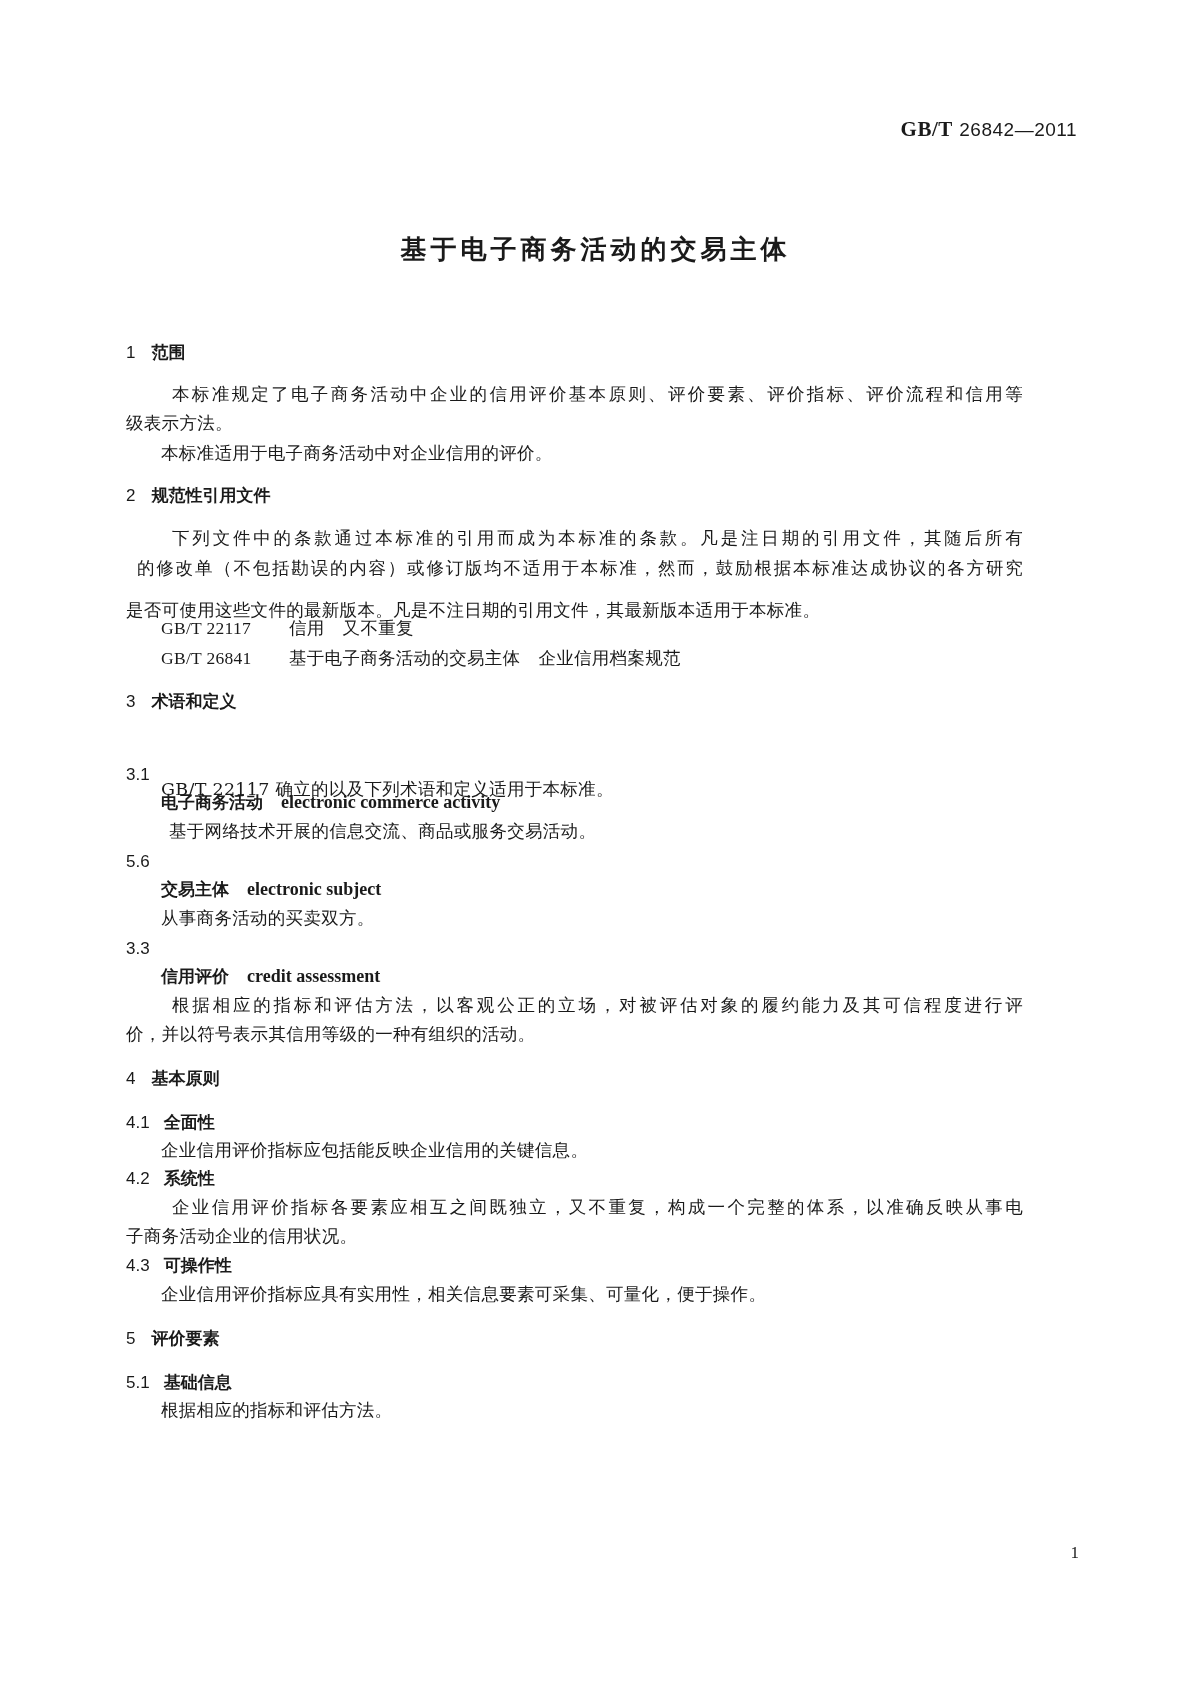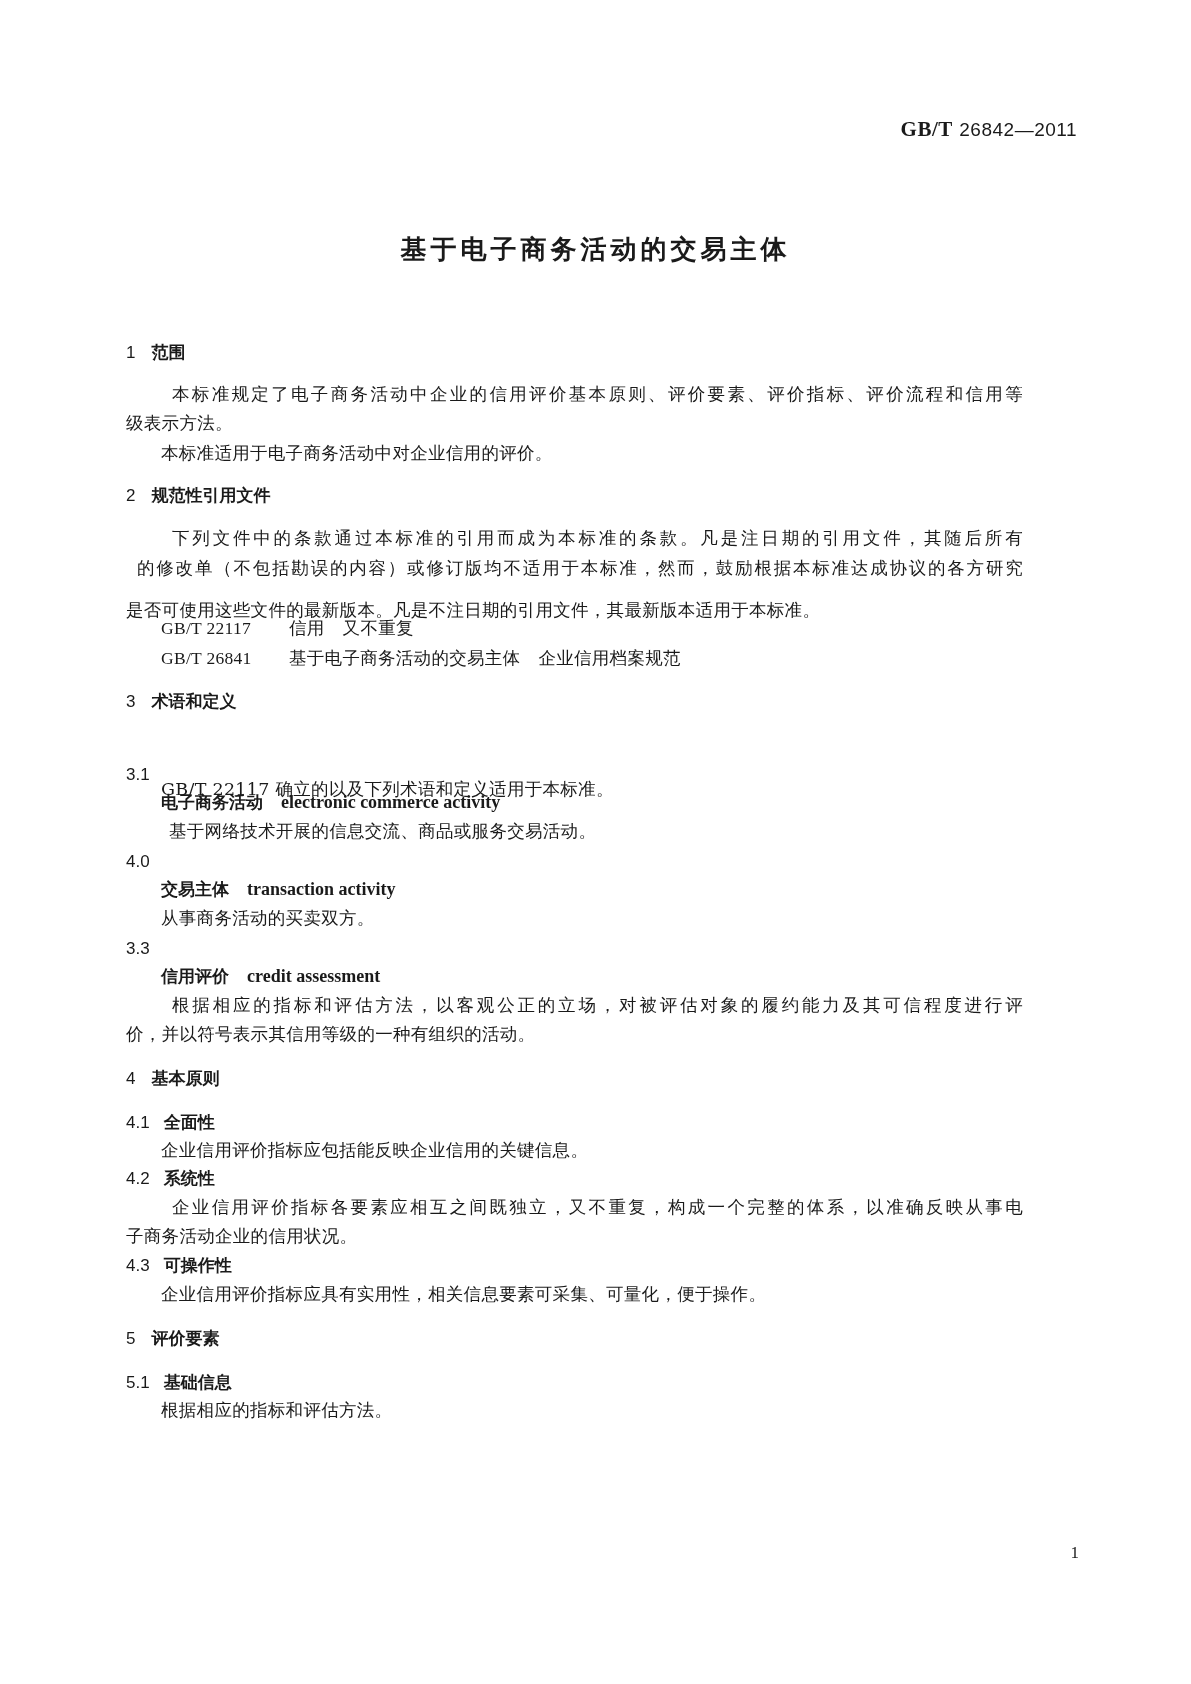--- a/index.html
+++ b/index.html
@@ -73,23 +73,23 @@
   <span class="n">3</span><span>术语和定义</span>
 </div>
 <div class="line body" style="left:161px; top:732px;margin-top:45px;">GB/T 22117 确立的以及下列术语和定义适用于本标准。</div>
 
 <div class="line h2" style="left:126px; top:762px;"><span class="n">3.1</span></div>
 <div class="line term" style="left:161px; top:790px;">
   <span>电子商务活动</span><span class="en">electronic commerce activity</span>
 </div>
 <div class="line body" style="left:169px; top:819px;">基于网络技术开展的信息交流、商品或服务交易活动。</div>
 
-<div class="line h2" style="left:126px; top:849px;"><span class="n">4.0</span></div>
+<div class="line h2" style="left:126px; top:849px;"><span class="n">5.6</span></div>
 <div class="line term" style="left:161px; top:877px;">
-  <span>交易主体</span><span class="en">transaction activity</span>
+  <span>交易主体</span><span class="en">electronic subject</span>
 </div>
 <div class="line body" style="left:161px; top:906px;">从事商务活动的买卖双方。</div>
 
 <div class="line h2" style="left:126px; top:936px;"><span class="n">3.3</span></div>
 <div class="line term" style="left:161px; top:964px;">
   <span>信用评价</span><span class="en">credit assessment</span>
 </div>
 <div class="line body justify" style="left:126px; top:993px; text-indent:35px;">根据相应的指标和评估方法，以客观公正的立场，对被评估对象的履约能力及其可信程度进行评</div>
 <div class="line body" style="left:126px; top:1022px;">价，并以符号表示其信用等级的一种有组织的活动。</div>
 

